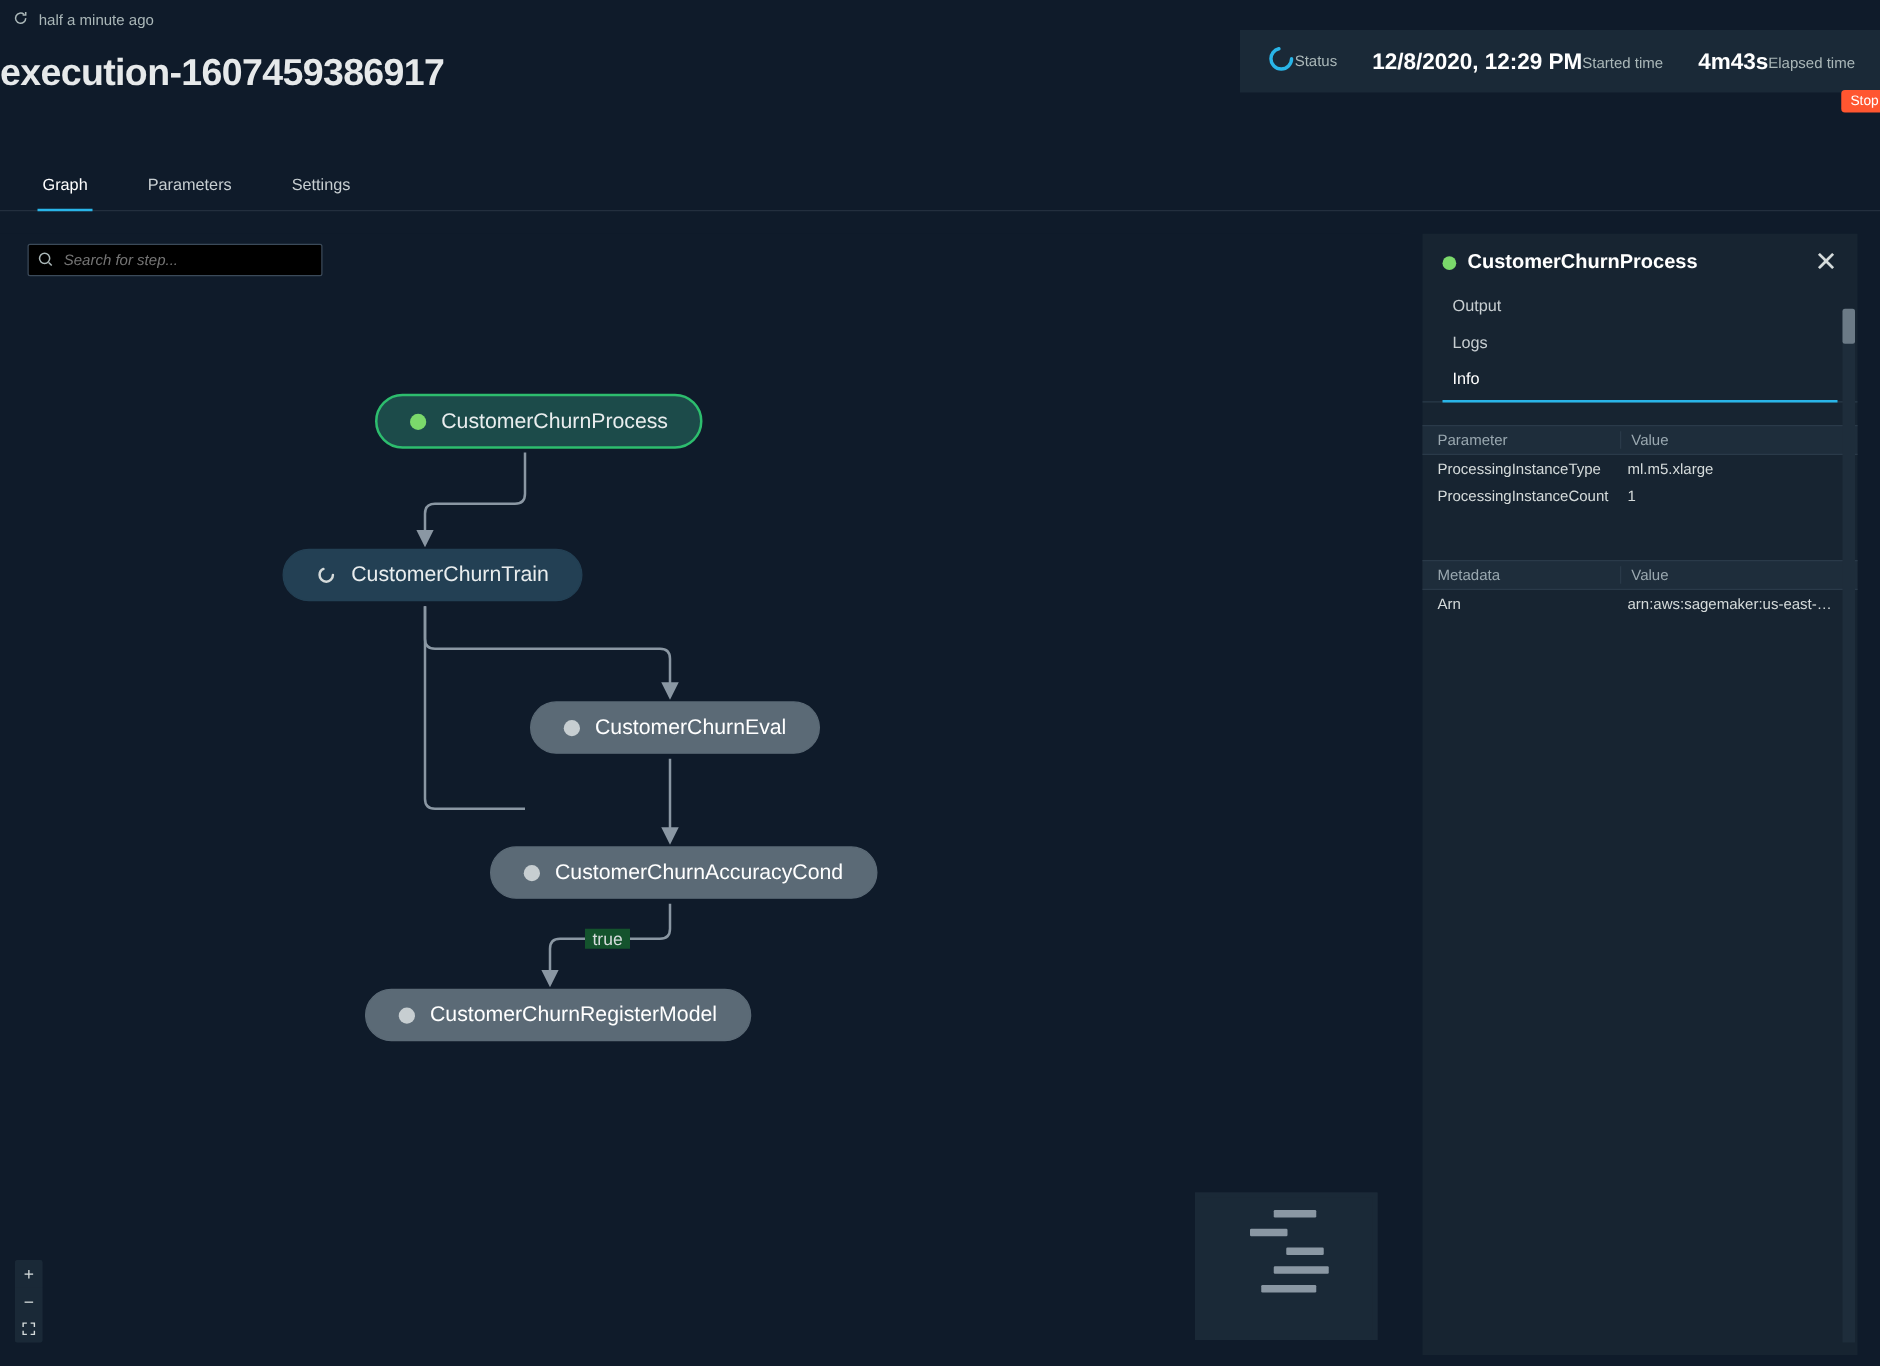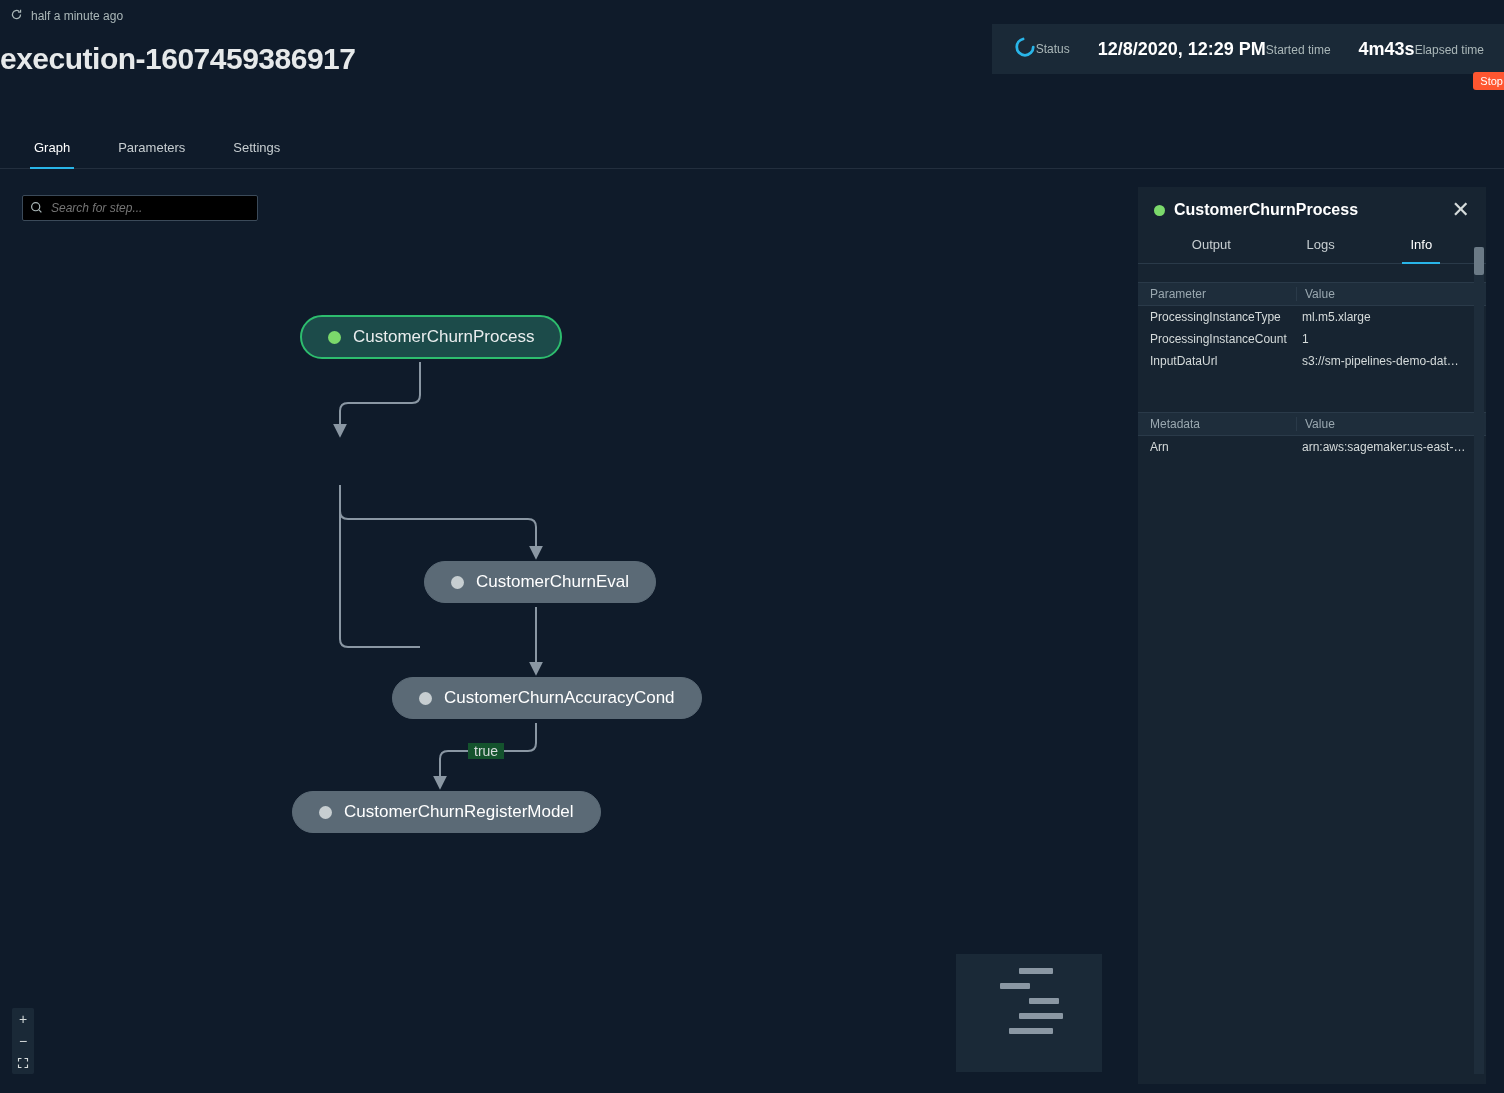--- a/index.html
+++ b/index.html
@@ -245,20 +245,21 @@
     color: #d5dbdb;
     font-size: 22px;
     line-height: 16px;
   }
 
   .detail-tabs {
     display: flex;
     justify-content: space-around;
     padding: 10px 16px 0 16px;
     border-bottom: 1px solid #2a3a49;
+    flex-direction: column;
   }
   .detail-tabs .dtab {
     padding: 4px 8px 10px 8px;
     font-size: 13px;
     color: #c7ced1;
     cursor: pointer;
   }
   .detail-tabs .dtab.active {
     color: #fff;
     border-bottom: 2px solid #29b5e8;
@@ -378,20 +379,28 @@
         <path d="M 536 536 L 536 556 Q 536 564 528 564 L 448 564 Q 440 564 440 572 L 440 600" marker-end="url(#arrow)"></path>
       </g>
     </svg>
 
     <div class="graph">
       <div class="node green" style="left:300px; top:128px;">
         <span class="dot"></span>
         <span>CustomerChurnProcess</span>
       </div>
 
+      <div class="node running" style="left:226px; top:252px;">
+        <span class="spin">
+          <svg viewBox="0 0 24 24" class="spinning">
+              <circle cx="12" cy="12" r="8" fill="none" stroke="#d5dbdb" stroke-width="3" stroke-dasharray="34 60" stroke-linecap="round"></circle>
+            </svg>
+        </span>
+        <span>CustomerChurnTrain</span>
+      </div>
 
       <div class="node pending" style="left:424px; top:374px;">
         <span class="dot"></span>
         <span>CustomerChurnEval</span>
       </div>
 
       <div class="node pending" style="left:392px; top:490px;">
         <span class="dot"></span>
         <span>CustomerChurnAccuracyCond</span>
       </div>
@@ -444,24 +453,20 @@
         <div class="v">Value</div>
       </div>
       <div class="kv-row">
         <div class="k">ProcessingInstanceType</div>
         <div class="v">ml.m5.xlarge</div>
       </div>
       <div class="kv-row">
         <div class="k">ProcessingInstanceCount</div>
         <div class="v">1</div>
       </div>
-      <div class="kv-row">
-        <div class="k">InputDataUrl</div>
-        <div class="v">s3://sm-pipelines-demo-dat…</div>
-      </div>
     </div>
 
     <div class="kv-table" style="margin-top:40px;">
       <div class="kv-row header">
         <div class="k">Metadata</div>
         <div class="v">Value</div>
       </div>
       <div class="kv-row">
         <div class="k">Arn</div>
         <div class="v">arn:aws:sagemaker:us-east-…</div>

